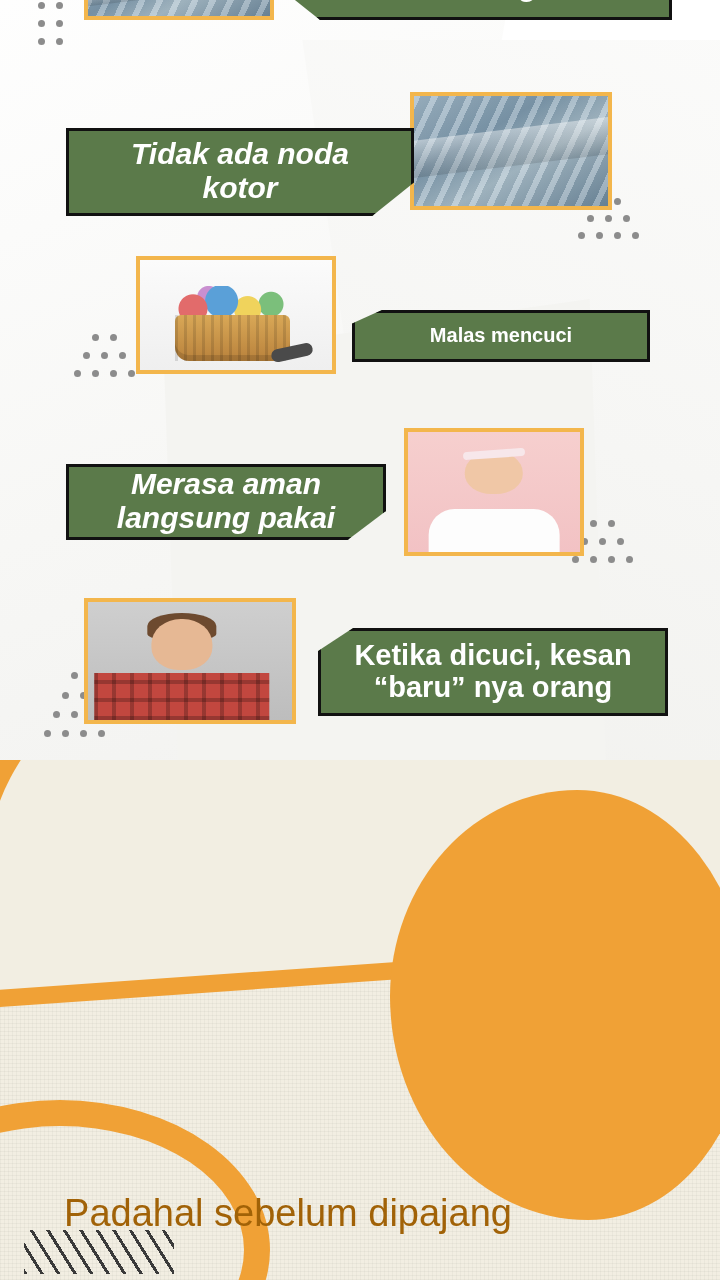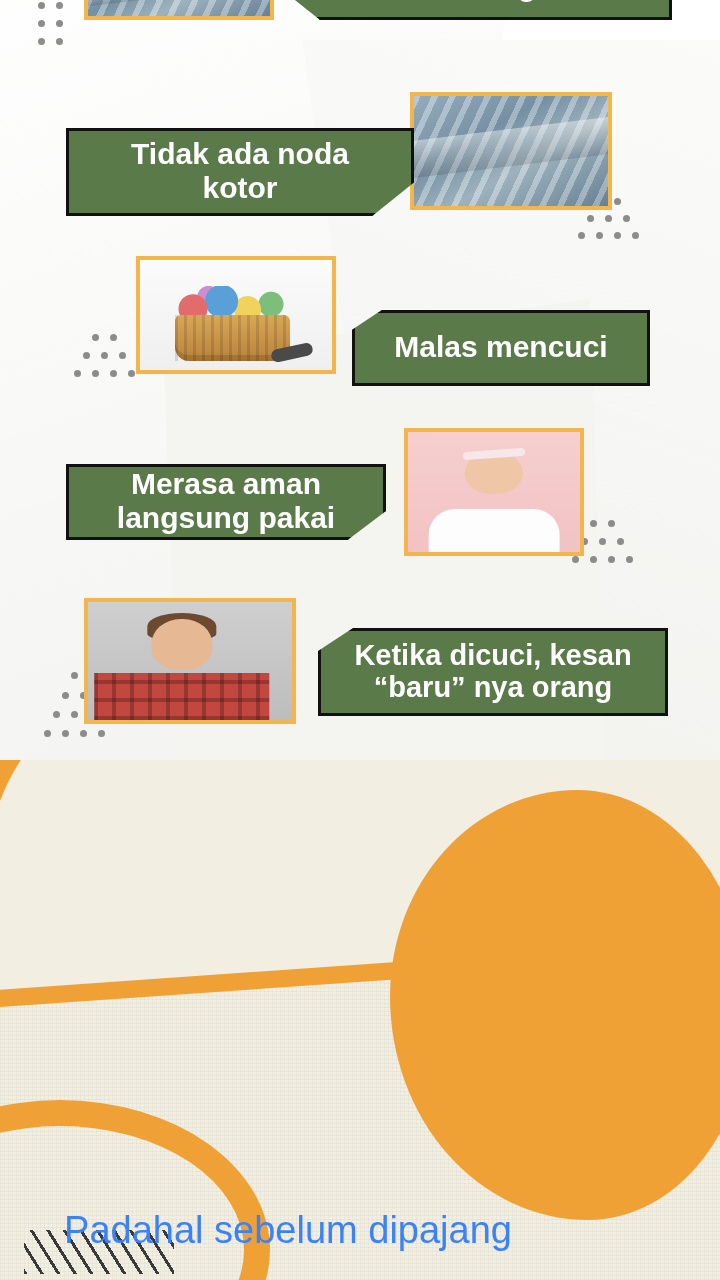--- a/index.html
+++ b/index.html
@@ -47,21 +47,21 @@
     position:relative;
     background:#5b7a4a;
     color:#ffffff;
     font-weight:700;
     line-height:1.12;
     padding:10px 26px 12px 26px;
     display:flex; align-items:center; justify-content:center;
     text-align:center;
     box-shadow:6px 6px 0 #111111;
   }
-  .label.corner-tr{ clip-path:polygon(0 0, 100% 0, 100% 62%, 88% 100%, 0 100%); }
+  .label.corner-tr{ clip-path:polygon(0 0, 100% 0, 100% 62%, 88% 100%, 0 100%);font-style:italic; }
   .label.corner-bl{ clip-path:polygon(0 0, 100% 0, 100% 100%, 12% 100%, 0 42%); }
   .label.corner-tl{ clip-path:polygon(10% 0, 100% 0, 100% 100%, 0 100%, 0 26%); }
   .label::after{
     content:""; position:absolute; inset:0;
     border:3px solid #111111;
     pointer-events:none;
   }
   .label.corner-tr::after{ clip-path:polygon(0 0, 100% 0, 100% 62%, 88% 100%, 0 100%); }
   .label.corner-bl::after{ clip-path:polygon(0 0, 100% 0, 100% 100%, 12% 100%, 0 42%); }
   .label.corner-tl::after{ clip-path:polygon(10% 0, 100% 0, 100% 100%, 0 100%, 0 26%); }
@@ -198,24 +198,24 @@
     border:26px solid #f0a136;
     border-radius:50%;
   }
   .hatch{
     position:absolute; left:24px; bottom:6px; width:150px; height:44px;
     background:repeating-linear-gradient(58deg,#3a3a3a 0 3px, transparent 3px 14px);
     z-index:6;
   }
 
   .bottom-copy{
-    position:absolute; left:0; bottom:27px; width:576px;
+    position:absolute; left:0; bottom:44px; width:576px;
     z-index:7;
     text-align:center;
-    color:#3b82f6;
+    color:#a16207;
     font-size:38px;
     line-height:1.22;
     font-weight:400;
     padding:0 20px;
   }
   .bottom-copy b{ font-weight:700; }
 </style>
 </head>
 <body>
 
@@ -298,21 +298,21 @@
   </div>
 
   <div class="row">
     <div class="photo" style="position:absolute;left:136px;top:256px;width:200px;height:118px;">
         <div class="inner ph-basket">
           <div class="pile"></div>
           <div class="basket"></div>
           <div class="sock"></div>
         </div>
     </div>
-    <div class="label corner-tl" style="position:absolute;left:352px;top:310px;width:298px;height:76px;font-size:30px;">
+    <div class="label corner-tl" style="position:absolute;left:352px;top:310px;width:298px;height:52px;font-size:20px;">
       <span>Malas mencuci</span>
     </div>
   </div>
 
   <div class="row">
     <div class="photo" style="position:absolute;left:404px;top:428px;width:180px;height:128px;">
       <div class="inner ph-woman">
         <div class="hair"></div>
           <div class="head"></div>
           <div class="band"></div>

